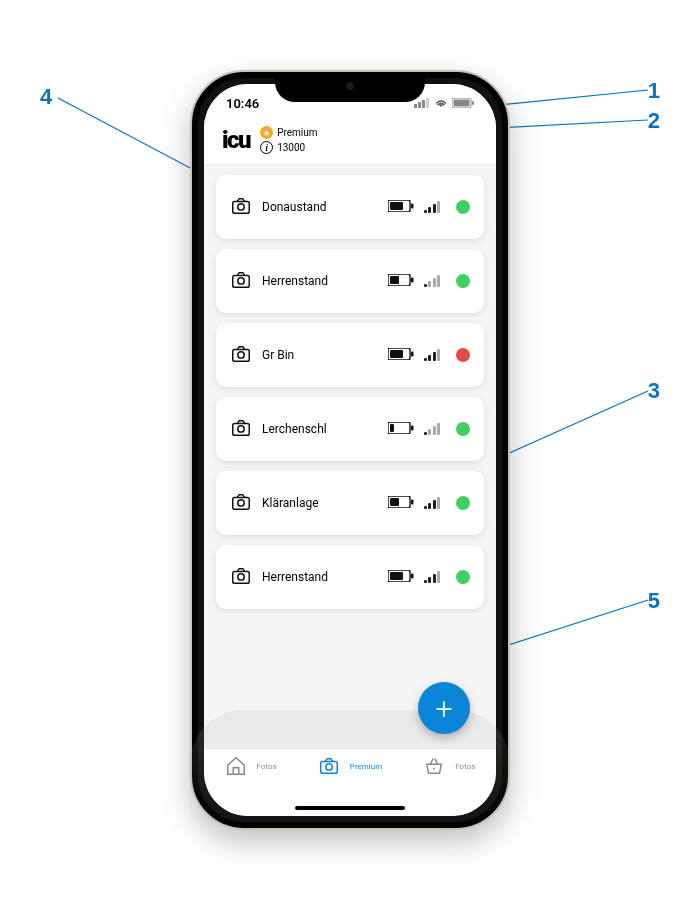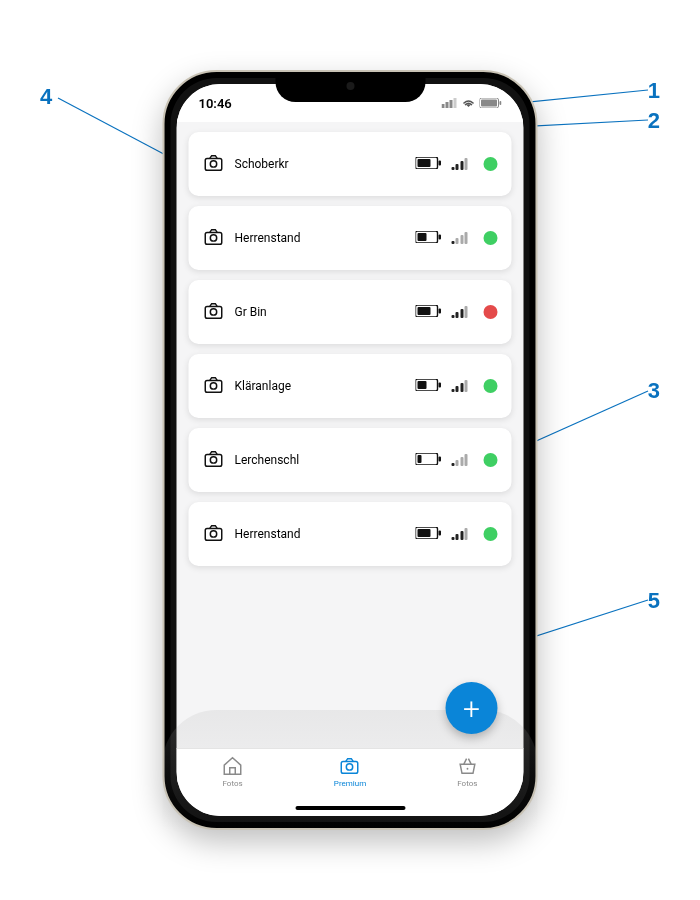--- a/index.html
+++ b/index.html
@@ -11,21 +11,21 @@
     position: relative;
     overflow: hidden;
   }
 
   
   .device-wrap {
     position: absolute;
     left: 50%;
     top: 50%;
     transform: translate(-50%, -50%);
-    width: 375px;
+    width: 320px;
     height: 760px;
   }
   .device {
     width: 100%;
     height: 100%;
     border-radius: 54px;
     background: #111;
     border: 2px solid #c9c3b5;
     box-shadow: 0 12px 30px rgba(0,0,0,.25), inset 0 0 0 6px #000;
     position: relative;
@@ -211,23 +211,23 @@
     background: #fff;
     border-top: 1px solid #e4e4e4;
     display: flex;
     justify-content: space-around;
     align-items: flex-start;
     padding-top: 6px;
     z-index: 20;
   }
   .tab {
     display: flex;
-    flex-direction: column;
+    flex-direction: row;
     align-items: center;
-    gap: 2px;
+    gap: 10px;
     font-size: 8px;
     color: #8a8a8a;
   }
   .tab.active { color: #0a85d8; }
   .tab svg { display: block; }
 
   
   .home-ind {
     position: absolute;
     bottom: 6px;
@@ -273,29 +273,42 @@
             <path d="M4 6.6 Q7 4 10 6.6" stroke="#555" stroke-width="1.6" fill="none" stroke-linecap="round"></path>
           </svg>
           <svg width="22" height="10" viewBox="0 0 22 10">
             <rect x="0" y="0" width="19" height="10" rx="2" fill="none" stroke="#888" stroke-width="1"></rect>
             <rect x="1.5" y="1.5" width="16" height="7" rx="1" fill="#888"></rect>
             <rect x="20" y="3" width="2" height="4" rx="1" fill="#888"></rect>
           </svg>
         </div>
       </div>
 
+      <div class="app-header">
+        <span class="brand">icu</span>
+        <div class="header-info">
+          <div class="row">
+            <span class="star"></span>
+            <span>Premium</span>
+          </div>
+          <div class="row">
+            <span class="info-badge">i</span>
+            <span>13000</span>
+          </div>
+        </div>
+      </div>
 
       <div class="list" id="camera-list">
           <div class="card">
     <span class="cam-icon"><svg width="22" height="22" viewBox="0 0 24 24" fill="none" stroke="#111" stroke-width="1.6">
   <rect x="3" y="7" width="18" height="13" rx="2"></rect>
   <path d="M8 7 L10 4 H14 L16 7"></path>
   <circle cx="12" cy="13" r="3.5"></circle>
 </svg></span>
-    <span class="name">Schoberkr</span>
+    <span class="name">Donaustand</span>
     <span class="batt"><svg width="26" height="12" viewBox="0 0 26 12">
     <rect x="0" y="0" width="22" height="12" rx="2" fill="none" stroke="#111" stroke-width="1.4"></rect>
     <rect x="2" y="2" width="13" height="8" rx="1" fill="#111"></rect>
     <rect x="23" y="3.5" width="2.5" height="5" rx="1" fill="#111"></rect>
   </svg></span>
     <span class="sig">
               <span class="" style="height:3px"></span>
               <span class="" style="height:6px"></span>
               <span class="" style="height:9px"></span>
               <span class="off" style="height:12px"></span>
@@ -341,50 +354,50 @@
               <span class="off" style="height:12px"></span>
             </span>
     <span class="dot red"></span>
   </div>
           <div class="card">
     <span class="cam-icon"><svg width="22" height="22" viewBox="0 0 24 24" fill="none" stroke="#111" stroke-width="1.6">
   <rect x="3" y="7" width="18" height="13" rx="2"></rect>
   <path d="M8 7 L10 4 H14 L16 7"></path>
   <circle cx="12" cy="13" r="3.5"></circle>
 </svg></span>
+    <span class="name">Lerchenschl</span>
+    <span class="batt"><svg width="26" height="12" viewBox="0 0 26 12">
+    <rect x="0" y="0" width="22" height="12" rx="2" fill="none" stroke="#111" stroke-width="1.4"></rect>
+    <rect x="2" y="2" width="4" height="8" rx="1" fill="#111"></rect>
+    <rect x="23" y="3.5" width="2.5" height="5" rx="1" fill="#111"></rect>
+  </svg></span>
+    <span class="sig">
+              <span class="" style="height:3px"></span>
+              <span class="off" style="height:6px"></span>
+              <span class="off" style="height:9px"></span>
+              <span class="off" style="height:12px"></span>
+            </span>
+    <span class="dot green"></span>
+  </div>
+          <div class="card">
+    <span class="cam-icon"><svg width="22" height="22" viewBox="0 0 24 24" fill="none" stroke="#111" stroke-width="1.6">
+  <rect x="3" y="7" width="18" height="13" rx="2"></rect>
+  <path d="M8 7 L10 4 H14 L16 7"></path>
+  <circle cx="12" cy="13" r="3.5"></circle>
+</svg></span>
     <span class="name">Kläranlage</span>
     <span class="batt"><svg width="26" height="12" viewBox="0 0 26 12">
     <rect x="0" y="0" width="22" height="12" rx="2" fill="none" stroke="#111" stroke-width="1.4"></rect>
     <rect x="2" y="2" width="9" height="8" rx="1" fill="#111"></rect>
     <rect x="23" y="3.5" width="2.5" height="5" rx="1" fill="#111"></rect>
   </svg></span>
     <span class="sig">
               <span class="" style="height:3px"></span>
               <span class="" style="height:6px"></span>
               <span class="" style="height:9px"></span>
-              <span class="off" style="height:12px"></span>
-            </span>
-    <span class="dot green"></span>
-  </div>
-          <div class="card">
-    <span class="cam-icon"><svg width="22" height="22" viewBox="0 0 24 24" fill="none" stroke="#111" stroke-width="1.6">
-  <rect x="3" y="7" width="18" height="13" rx="2"></rect>
-  <path d="M8 7 L10 4 H14 L16 7"></path>
-  <circle cx="12" cy="13" r="3.5"></circle>
-</svg></span>
-    <span class="name">Lerchenschl</span>
-    <span class="batt"><svg width="26" height="12" viewBox="0 0 26 12">
-    <rect x="0" y="0" width="22" height="12" rx="2" fill="none" stroke="#111" stroke-width="1.4"></rect>
-    <rect x="2" y="2" width="4" height="8" rx="1" fill="#111"></rect>
-    <rect x="23" y="3.5" width="2.5" height="5" rx="1" fill="#111"></rect>
-  </svg></span>
-    <span class="sig">
-              <span class="" style="height:3px"></span>
-              <span class="off" style="height:6px"></span>
-              <span class="off" style="height:9px"></span>
               <span class="off" style="height:12px"></span>
             </span>
     <span class="dot green"></span>
   </div>
           <div class="card">
     <span class="cam-icon"><svg width="22" height="22" viewBox="0 0 24 24" fill="none" stroke="#111" stroke-width="1.6">
   <rect x="3" y="7" width="18" height="13" rx="2"></rect>
   <path d="M8 7 L10 4 H14 L16 7"></path>
   <circle cx="12" cy="13" r="3.5"></circle>
 </svg></span>

